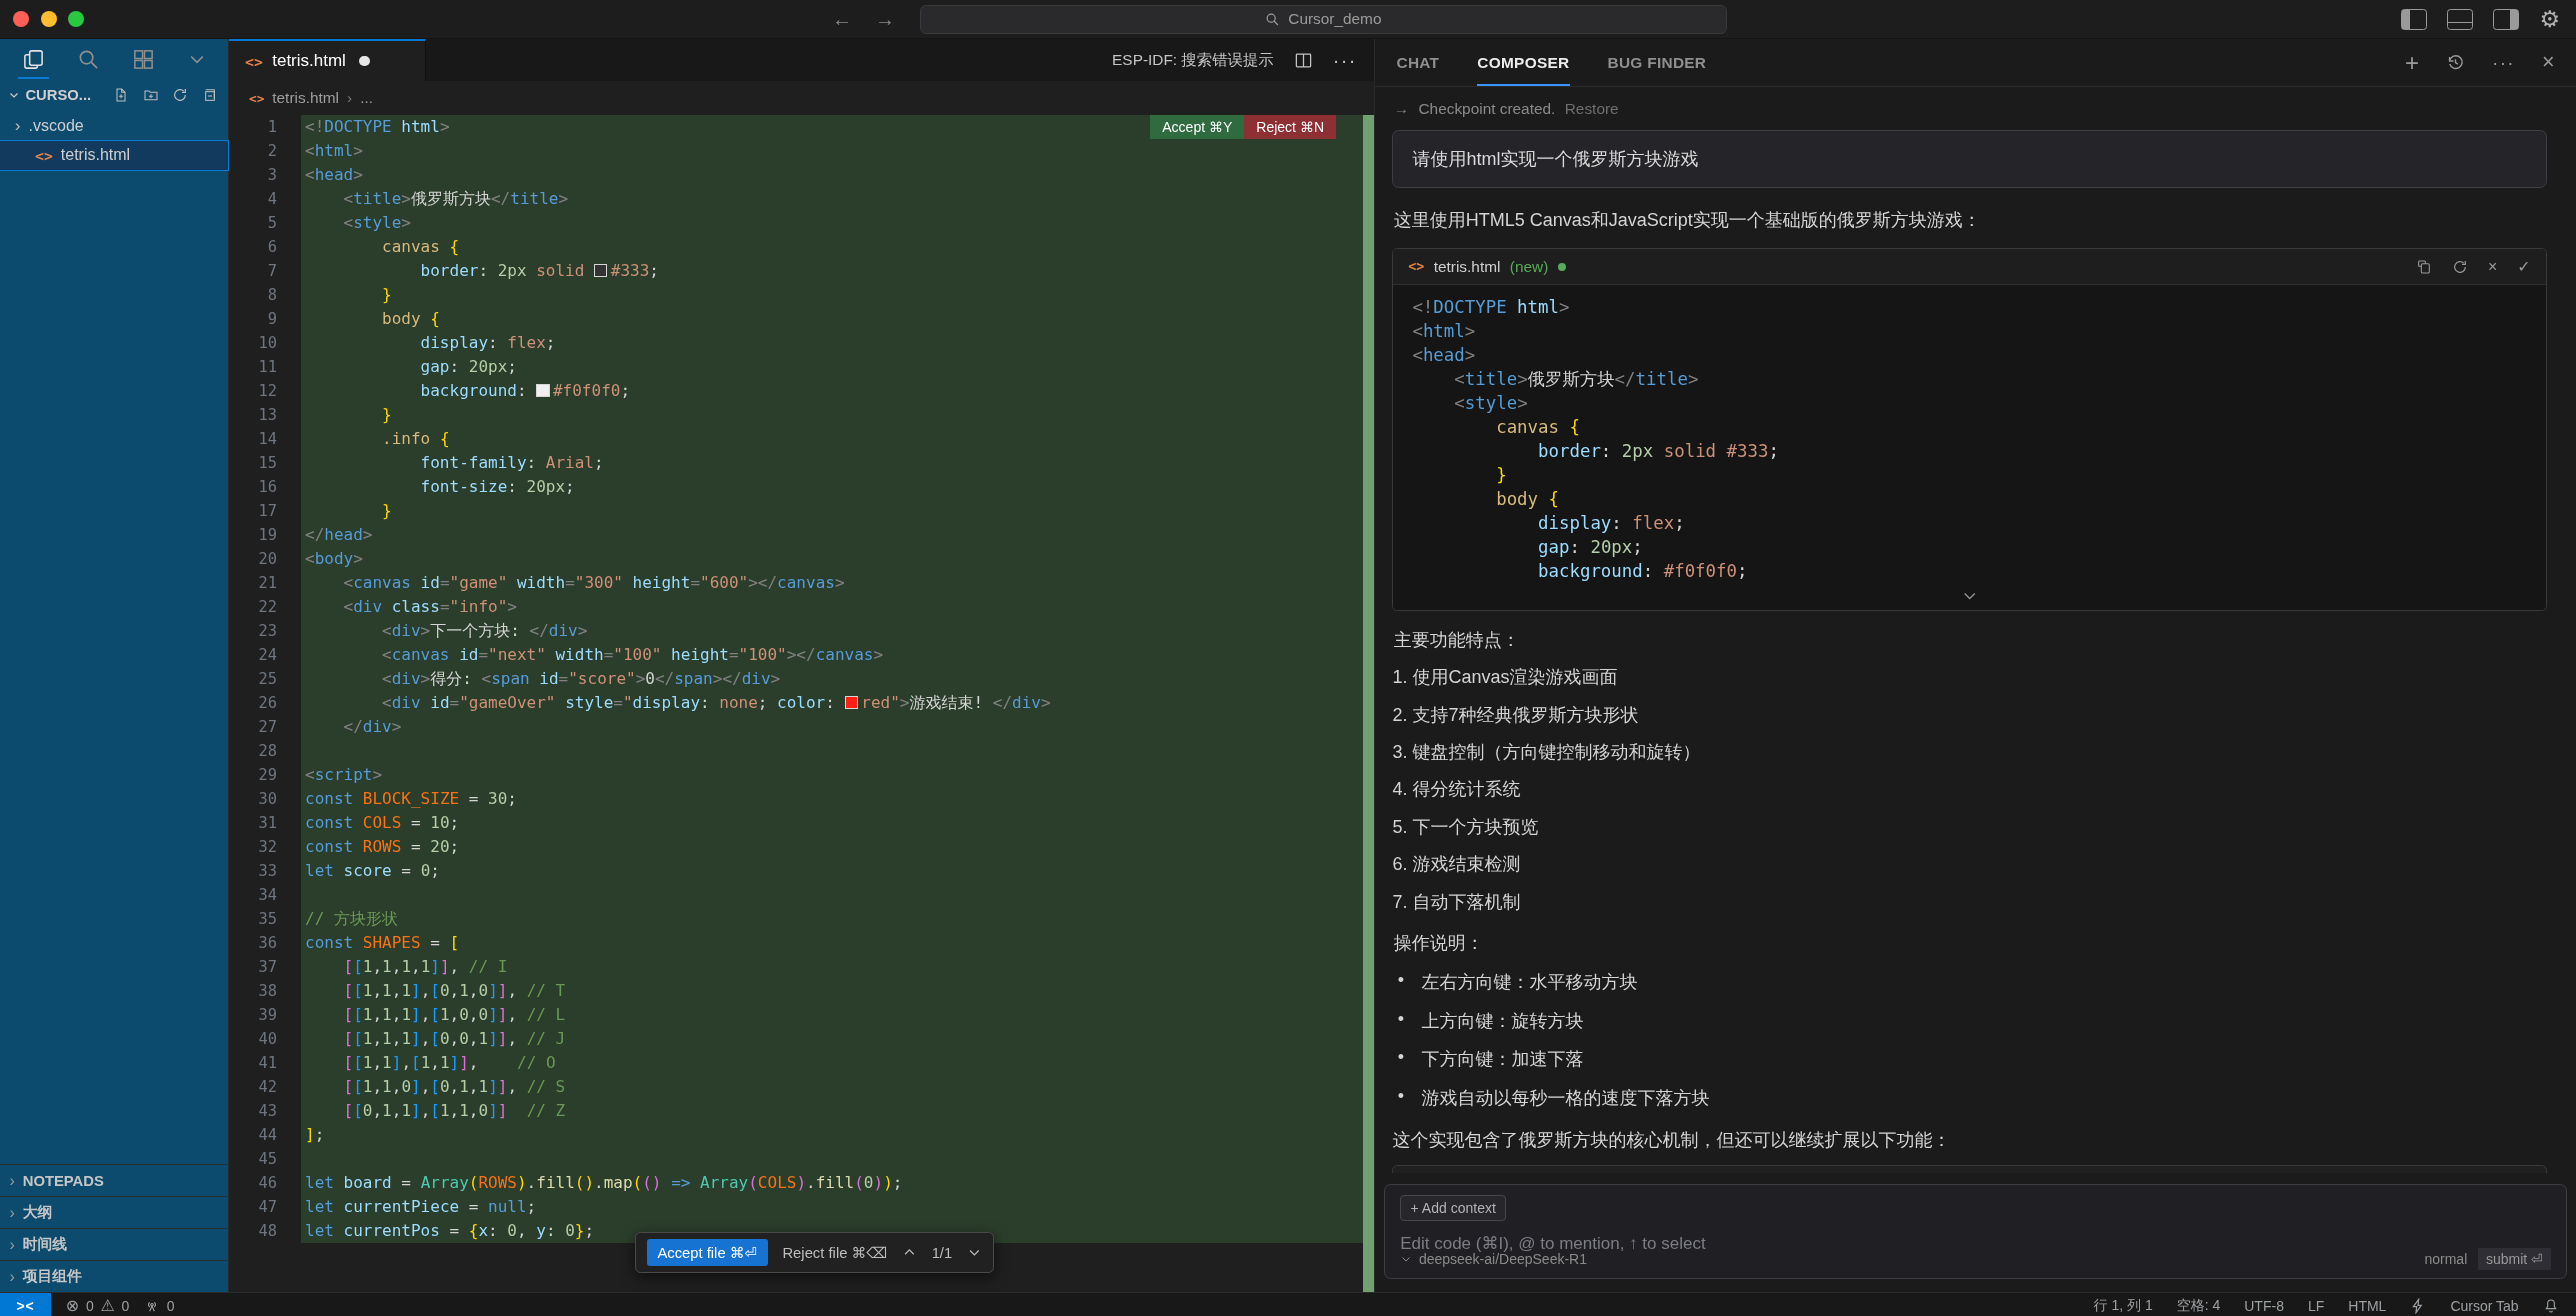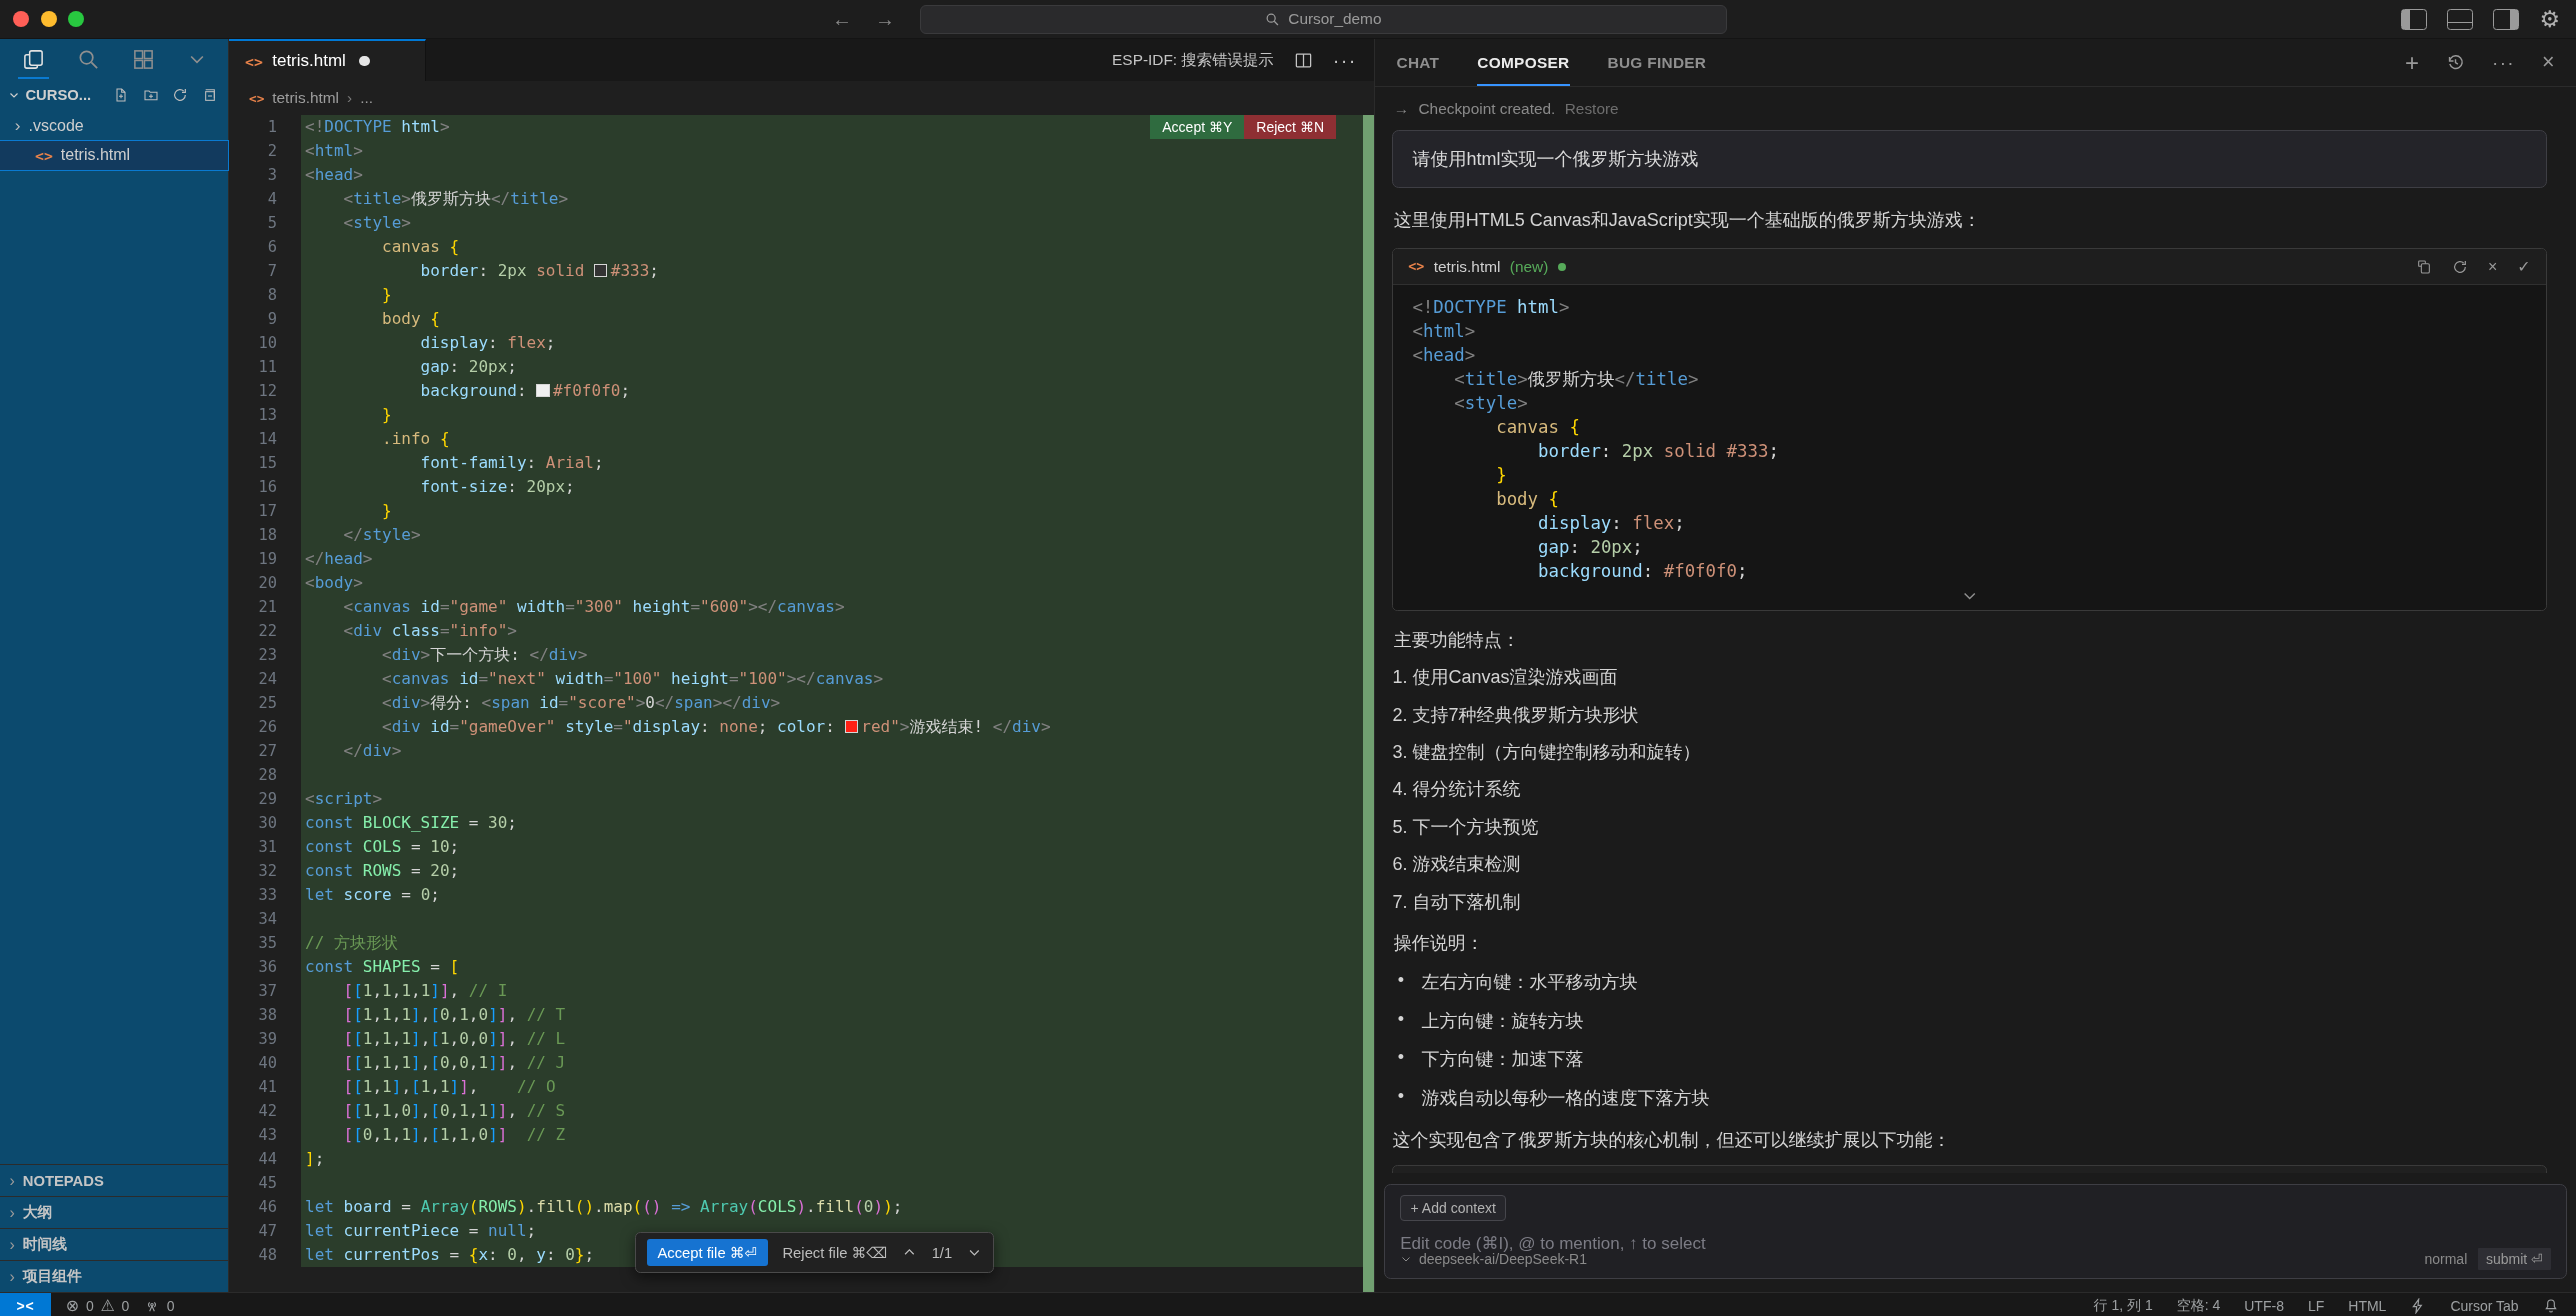--- a/index.html
+++ b/index.html
@@ -48,21 +48,21 @@
   .editor-actions{position:absolute;right:17.4px;top:0;height:42px;display:flex;align-items:center;gap:20px;
                   color:#c5c5c5;font-size:15.4px;}
   .breadcrumb{height:34px;display:flex;align-items:center;gap:8px;padding-left:20px;color:#9d9d9d;font-size:15.4px;flex:0 0 auto;}
   .code-area{position:relative;flex:1;overflow:hidden;font-family:"DejaVu Sans Mono",monospace;}
   .code-line{display:flex;height:24px;}
   .gutter{flex:0 0 72px;text-align:right;padding-right:24px;color:#6e7681;font-size:15.4px;line-height:24px;box-sizing:border-box;}
   .line-content{flex:1;background:#2b3d2b;white-space:pre;font-size:16px;line-height:24px;color:#d4d4d4;
                 margin-right:11.4px;padding-left:4px;}
   .sw{display:inline-block;width:13.4px;height:13.4px;border:0.7px solid #d6d6d6;vertical-align:-1.3px;margin-right:3.4px;box-sizing:border-box;}
   .c-pun{color:#808080}.c-tag{color:#569cd6}.c-attr{color:#9cdcfe}.c-str{color:#ce9178}
-  .c-num{color:#b5cea8}.c-kw{color:#569cd6}.c-var{color:#9cdcfe}.c-cnst{color:#86efac}
+  .c-num{color:#b5cea8}.c-kw{color:#569cd6}.c-var{color:#9cdcfe}.c-cnst{color:#f97316}
   .c-fn{color:#dcdcaa}.c-cls{color:#4ec9b0}.c-cmt{color:#6a9955}.c-sel{color:#d7ba7d}
   .c-b1{color:#ffd700}.c-b2{color:#da70d6}.c-b3{color:#179fff}.c-txt{color:#d4d4d4}
   .overview-ruler{position:absolute;top:0;right:0;width:11.4px;height:100%;background:#71a071;}
   .diff-actions{position:absolute;top:0;right:38px;height:24px;display:flex;font-family:"Liberation Sans",sans-serif;}
   .btn-accept{background:#2f6b3f;color:#fff;font-size:14px;display:flex;align-items:center;padding:0 12px;}
   .btn-reject{background:#8e2f33;color:#fff;font-size:14px;display:flex;align-items:center;padding:0 12px;}
   .float-widget{position:absolute;left:406px;bottom:19px;height:39px;background:#212121;border:0.7px solid #4a4a4a;
                 border-radius:5.4px;display:flex;align-items:center;gap:14.8px;padding:0 10.7px;
                 font-family:"Liberation Sans",sans-serif;font-size:14.8px;color:#bdbdbd;box-shadow:0 4px 13.4px rgba(0,0,0,.55);}
   .accept-file-btn{background:#1673d1;color:#fff;border-radius:3px;padding:5.4px 10.7px;font-size:14.8px;}
@@ -334,24 +334,20 @@
             </div>
             <div class="code-line">
               <div class="gutter">16</div>
               <div class="line-content"><span class="c-txt">            </span><span class="c-attr">font-size</span><span class="c-txt">: </span><span class="c-num">20px</span><span class="c-txt">;</span></div>
             </div>
             <div class="code-line">
               <div class="gutter">17</div>
               <div class="line-content"><span class="c-txt">        </span><span class="c-b1">}</span></div>
             </div>
             <div class="code-line">
-              <div class="gutter">18</div>
-              <div class="line-content"><span class="c-txt">    </span><span class="c-pun">&lt;/</span><span class="c-tag">style</span><span class="c-pun">&gt;</span></div>
-            </div>
-            <div class="code-line">
               <div class="gutter">19</div>
               <div class="line-content"><span class="c-pun">&lt;/</span><span class="c-tag">head</span><span class="c-pun">&gt;</span></div>
             </div>
             <div class="code-line">
               <div class="gutter">20</div>
               <div class="line-content"><span class="c-pun">&lt;</span><span class="c-tag">body</span><span class="c-pun">&gt;</span></div>
             </div>
             <div class="code-line">
               <div class="gutter">21</div>
               <div class="line-content"><span class="c-txt">    </span><span class="c-pun">&lt;</span><span class="c-tag">canvas</span><span class="c-txt"> </span><span class="c-attr">id</span><span class="c-pun">=</span><span class="c-str">"game"</span><span class="c-txt"> </span><span class="c-attr">width</span><span class="c-pun">=</span><span class="c-str">"300"</span><span class="c-txt"> </span><span class="c-attr">height</span><span class="c-pun">=</span><span class="c-str">"600"</span><span class="c-pun">&gt;&lt;/</span><span class="c-tag">canvas</span><span class="c-pun">&gt;</span></div>

